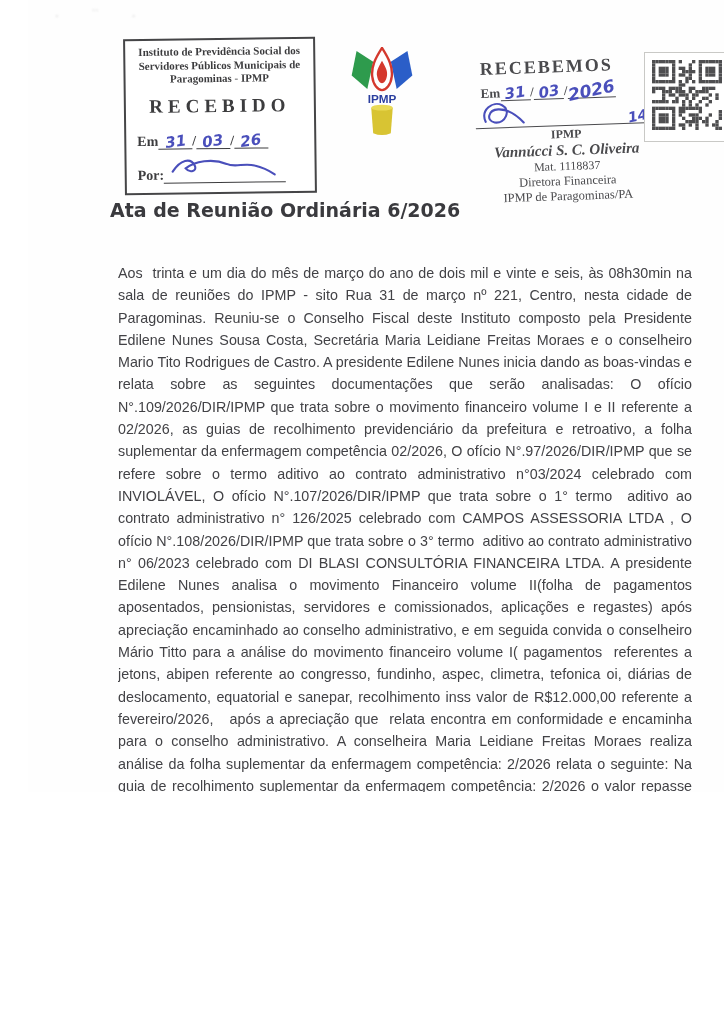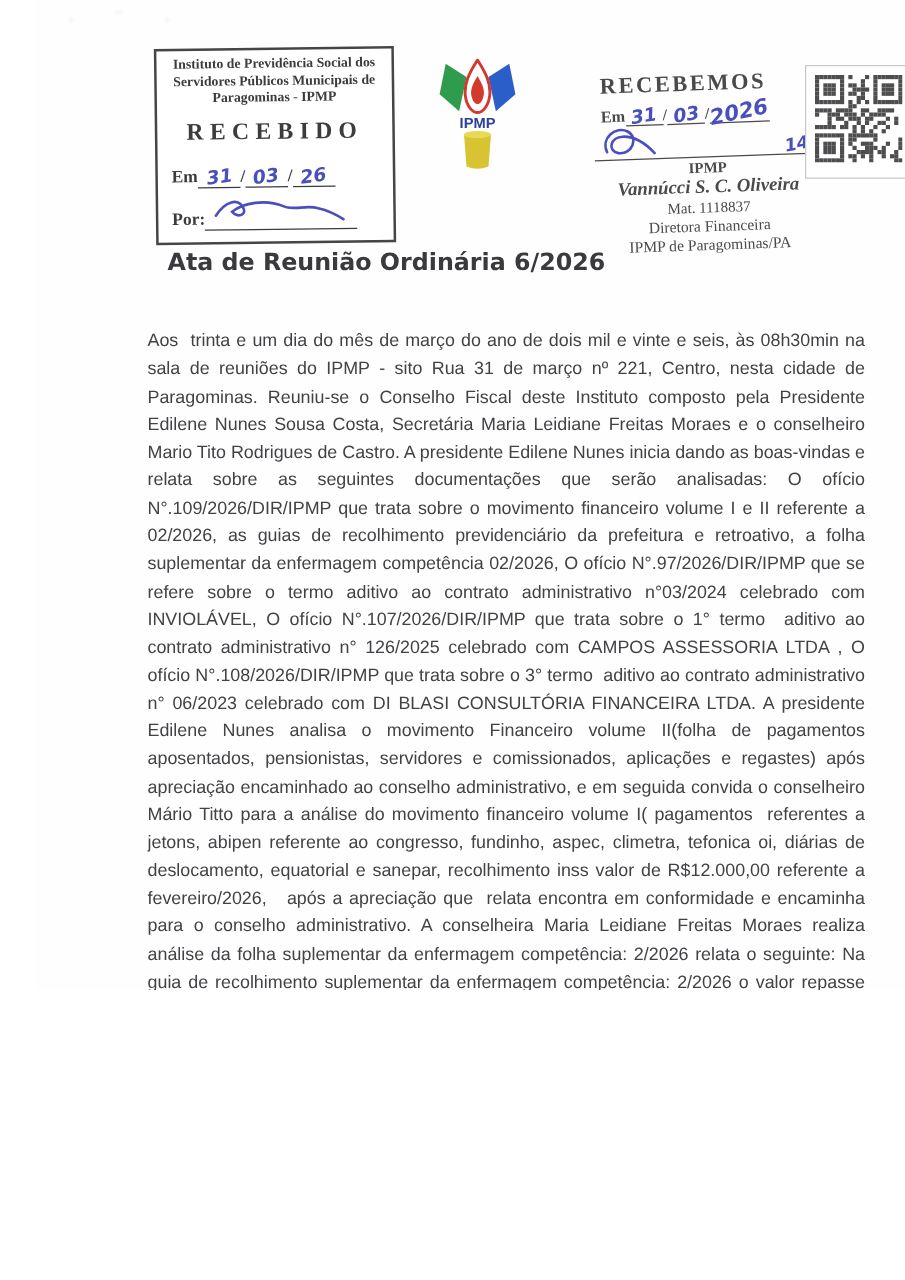--- a/index.html
+++ b/index.html
@@ -45,21 +45,21 @@
   .r-mat{font-size:12px;}
   .r-role{font-size:12.5px;}
   .r-org2{font-size:12.5px;}
 
   
   .qr{position:absolute;left:616px;top:52px;padding:7px;border:1px solid #c9c9c6;background:#fff;}
 
   
   .dept{position:absolute;left:282px;top:138px;margin:0;font-family:"DejaVu Sans",sans-serif;
         font-size:27px;font-weight:bold;color:#323236;}
-  .ata-title{position:absolute;left:106px;top:199px;margin:0;font-family:"DejaVu Sans",sans-serif;
+  .ata-title{position:absolute;left:82px;top:199px;margin:0;font-family:"DejaVu Sans",sans-serif;
              font-size:19px;font-weight:bold;color:#3a3a3e;}
   .body-text{position:absolute;left:90px;top:262px;width:574px;max-height:668px;overflow:hidden;
              margin:0;font-size:14.3px;line-height:22.3px;text-align:justify;
              white-space:pre-wrap;color:#424246;}
 
   
   .footer{position:absolute;left:78px;top:931px;width:574px;height:58px;background:#fbd733;
           text-align:center;color:#4a4435;font-weight:bold;font-size:10px;line-height:17.5px;
           padding-top:20px;box-sizing:border-box;}
 

